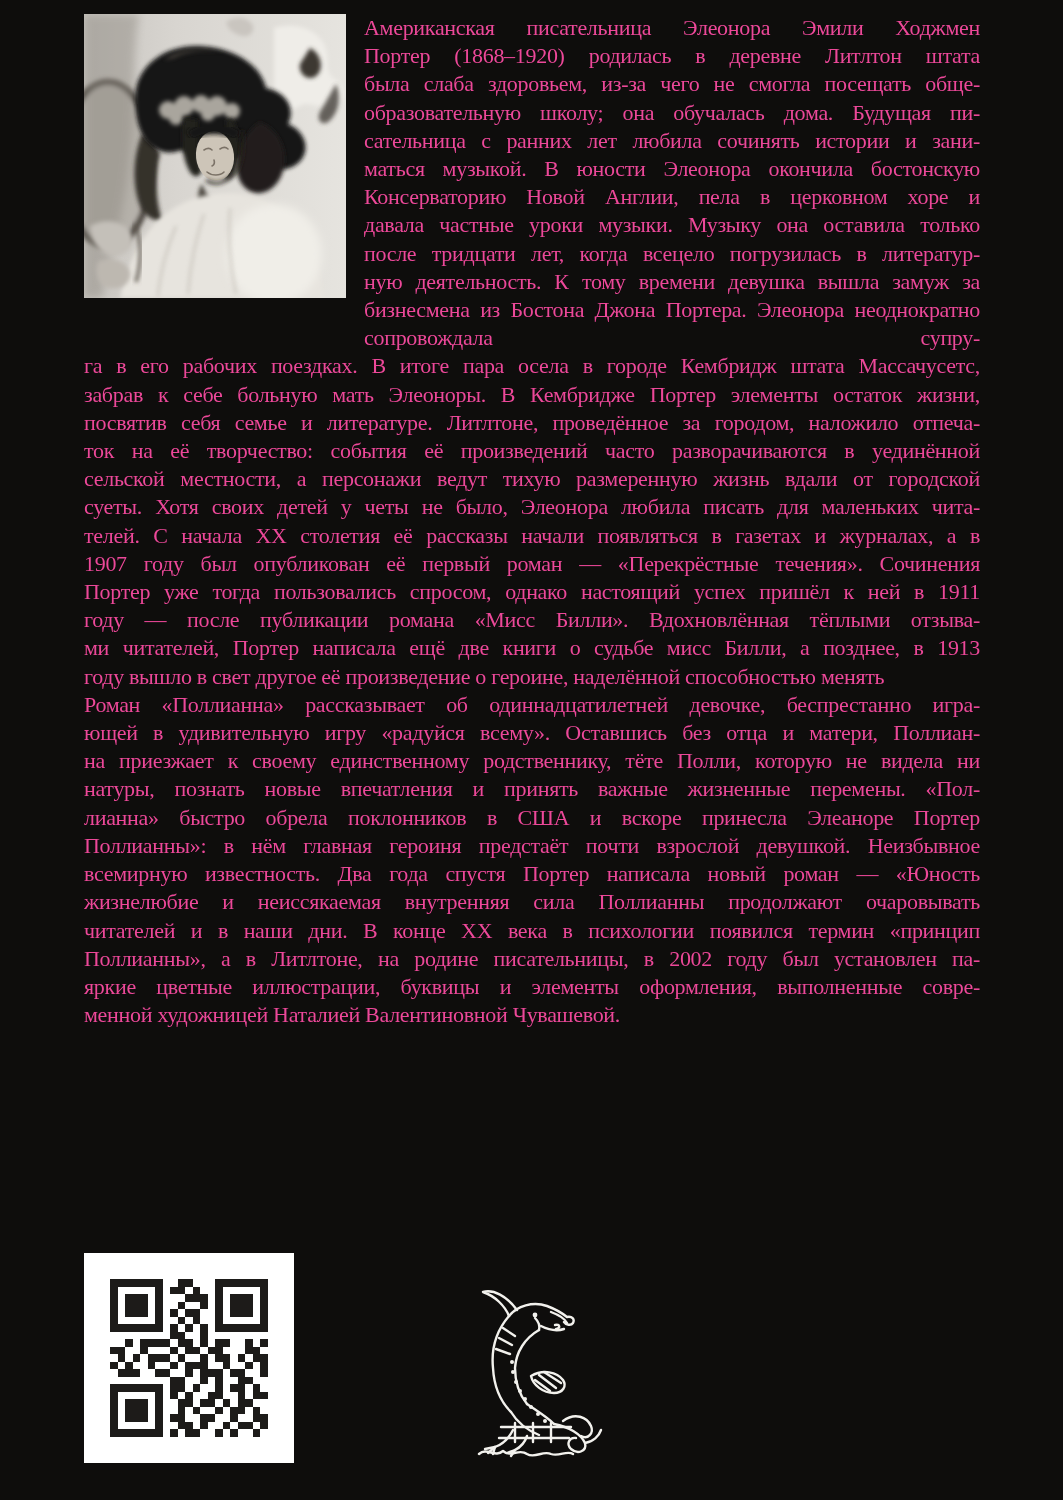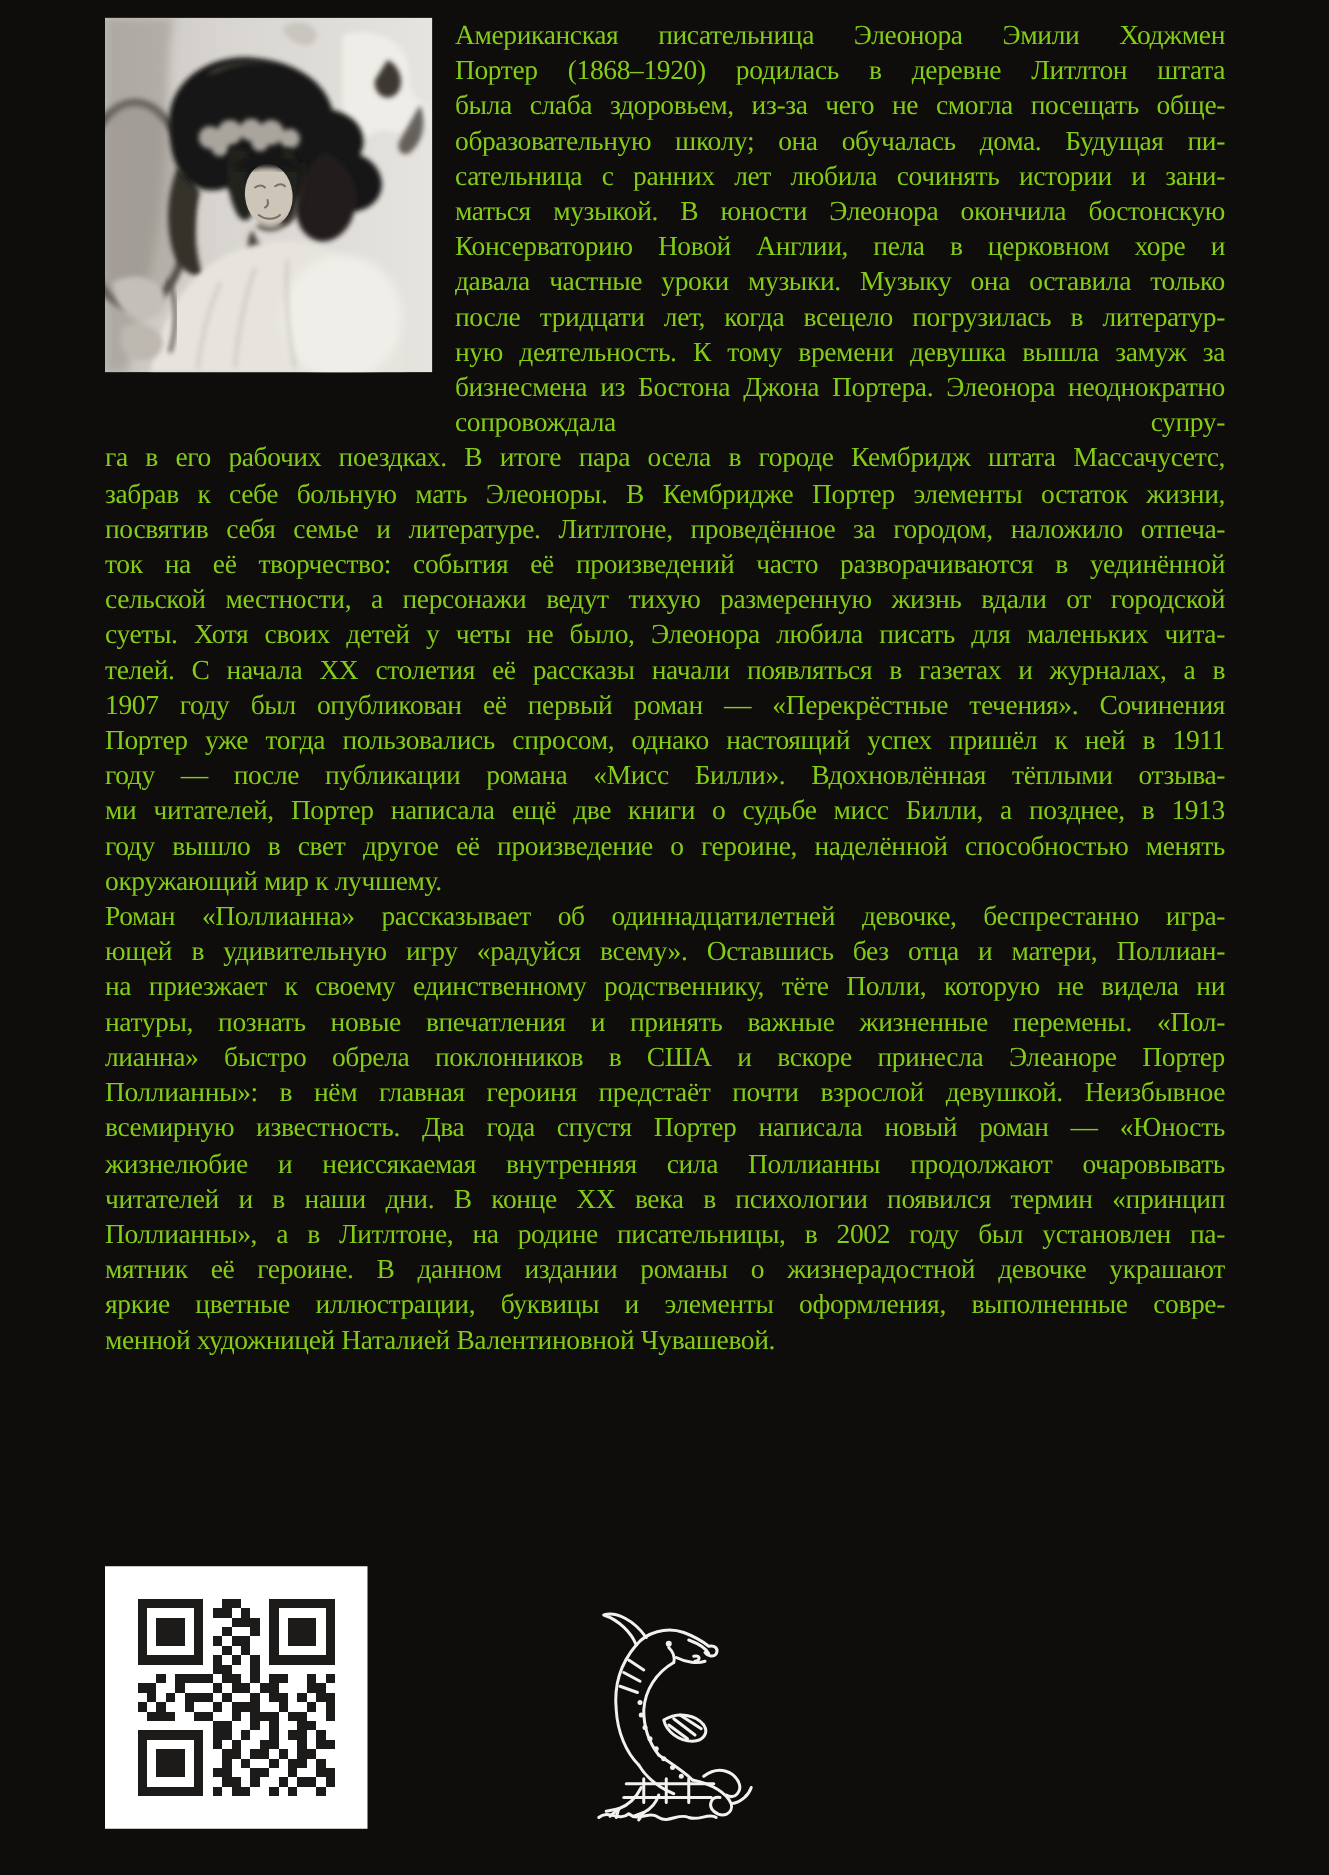--- a/index.html
+++ b/index.html
@@ -9,21 +9,21 @@
     height: 1500px;
     background: #0e0d0c;
     overflow: hidden;
     font-family: "Liberation Serif", "DejaVu Serif", serif;
   }
   .bio {
     position: absolute;
     left: 84px;
     top: 14px;
     width: 896px;
-    color: #84cc16;
+    color: #ec4899;
     font-size: 22px;
     line-height: 28.2px;
     letter-spacing: -0.3px;
   }
   .photo-wrap {
     float: left;
     width: 262px;
     height: 284px;
     margin: 0 18px 16px 0;
     overflow: hidden;
@@ -149,35 +149,33 @@
         <div class="bio-line">посвятив себя семье и литературе. Литлтоне, проведённое за городом, наложило отпеча-</div>
         <div class="bio-line">ток на её творчество: события её произведений часто разворачиваются в уединённой</div>
         <div class="bio-line">сельской местности, а персонажи ведут тихую размеренную жизнь вдали от городской</div>
         <div class="bio-line">суеты. Хотя своих детей у четы не было, Элеонора любила писать для маленьких чита-</div>
         <div class="bio-line">телей. С начала XX столетия её рассказы начали появляться в газетах и журналах, а в</div>
         <div class="bio-line">1907 году был опубликован её первый роман — «Перекрёстные течения». Сочинения</div>
         <div class="bio-line">Портер уже тогда пользовались спросом, однако настоящий успех пришёл к ней в 1911</div>
         <div class="bio-line">году — после публикации романа «Мисс Билли». Вдохновлённая тёплыми отзыва-</div>
         <div class="bio-line">ми читателей, Портер написала ещё две книги о судьбе мисс Билли, а позднее, в 1913</div>
         <div class="bio-line">году вышло в свет другое её произведение о героине, наделённой способностью менять</div>
-        <div class="bio-line">окружающий мир к лучшему.</div>
       </div>
 
     <div class="para">
         <div class="bio-line">Роман «Поллианна» рассказывает об одиннадцатилетней девочке, беспрестанно игра-</div>
         <div class="bio-line">ющей в удивительную игру «радуйся всему». Оставшись без отца и матери, Поллиан-</div>
         <div class="bio-line">на приезжает к своему единственному родственнику, тёте Полли, которую не видела ни</div>
         <div class="bio-line">натуры, познать новые впечатления и принять важные жизненные перемены. «Пол-</div>
         <div class="bio-line">лианна» быстро обрела поклонников в США и вскоре принесла Элеаноре Портер</div>
         <div class="bio-line">Поллианны»: в нём главная героиня предстаёт почти взрослой девушкой. Неизбывное</div>
         <div class="bio-line">всемирную известность. Два года спустя Портер написала новый роман — «Юность</div>
         <div class="bio-line">жизнелюбие и неиссякаемая внутренняя сила Поллианны продолжают очаровывать</div>
         <div class="bio-line">читателей и в наши дни. В конце XX века в психологии появился термин «принцип</div>
         <div class="bio-line">Поллианны», а в Литлтоне, на родине писательницы, в 2002 году был установлен па-</div>
-        <div class="bio-line">мятник её героине. В данном издании романы о жизнерадостной девочке украшают</div>
         <div class="bio-line">яркие цветные иллюстрации, буквицы и элементы оформления, выполненные совре-</div>
         <div class="bio-line">менной художницей Наталией Валентиновной Чувашевой.</div>
       </div>
 
   </div>
 
   <div class="qr">
     <svg viewBox="0 0 21 21">
         <g fill="#1d1b19" shape-rendering="crispEdges">
           <rect x="0" y="0" width="1" height="1"></rect>

